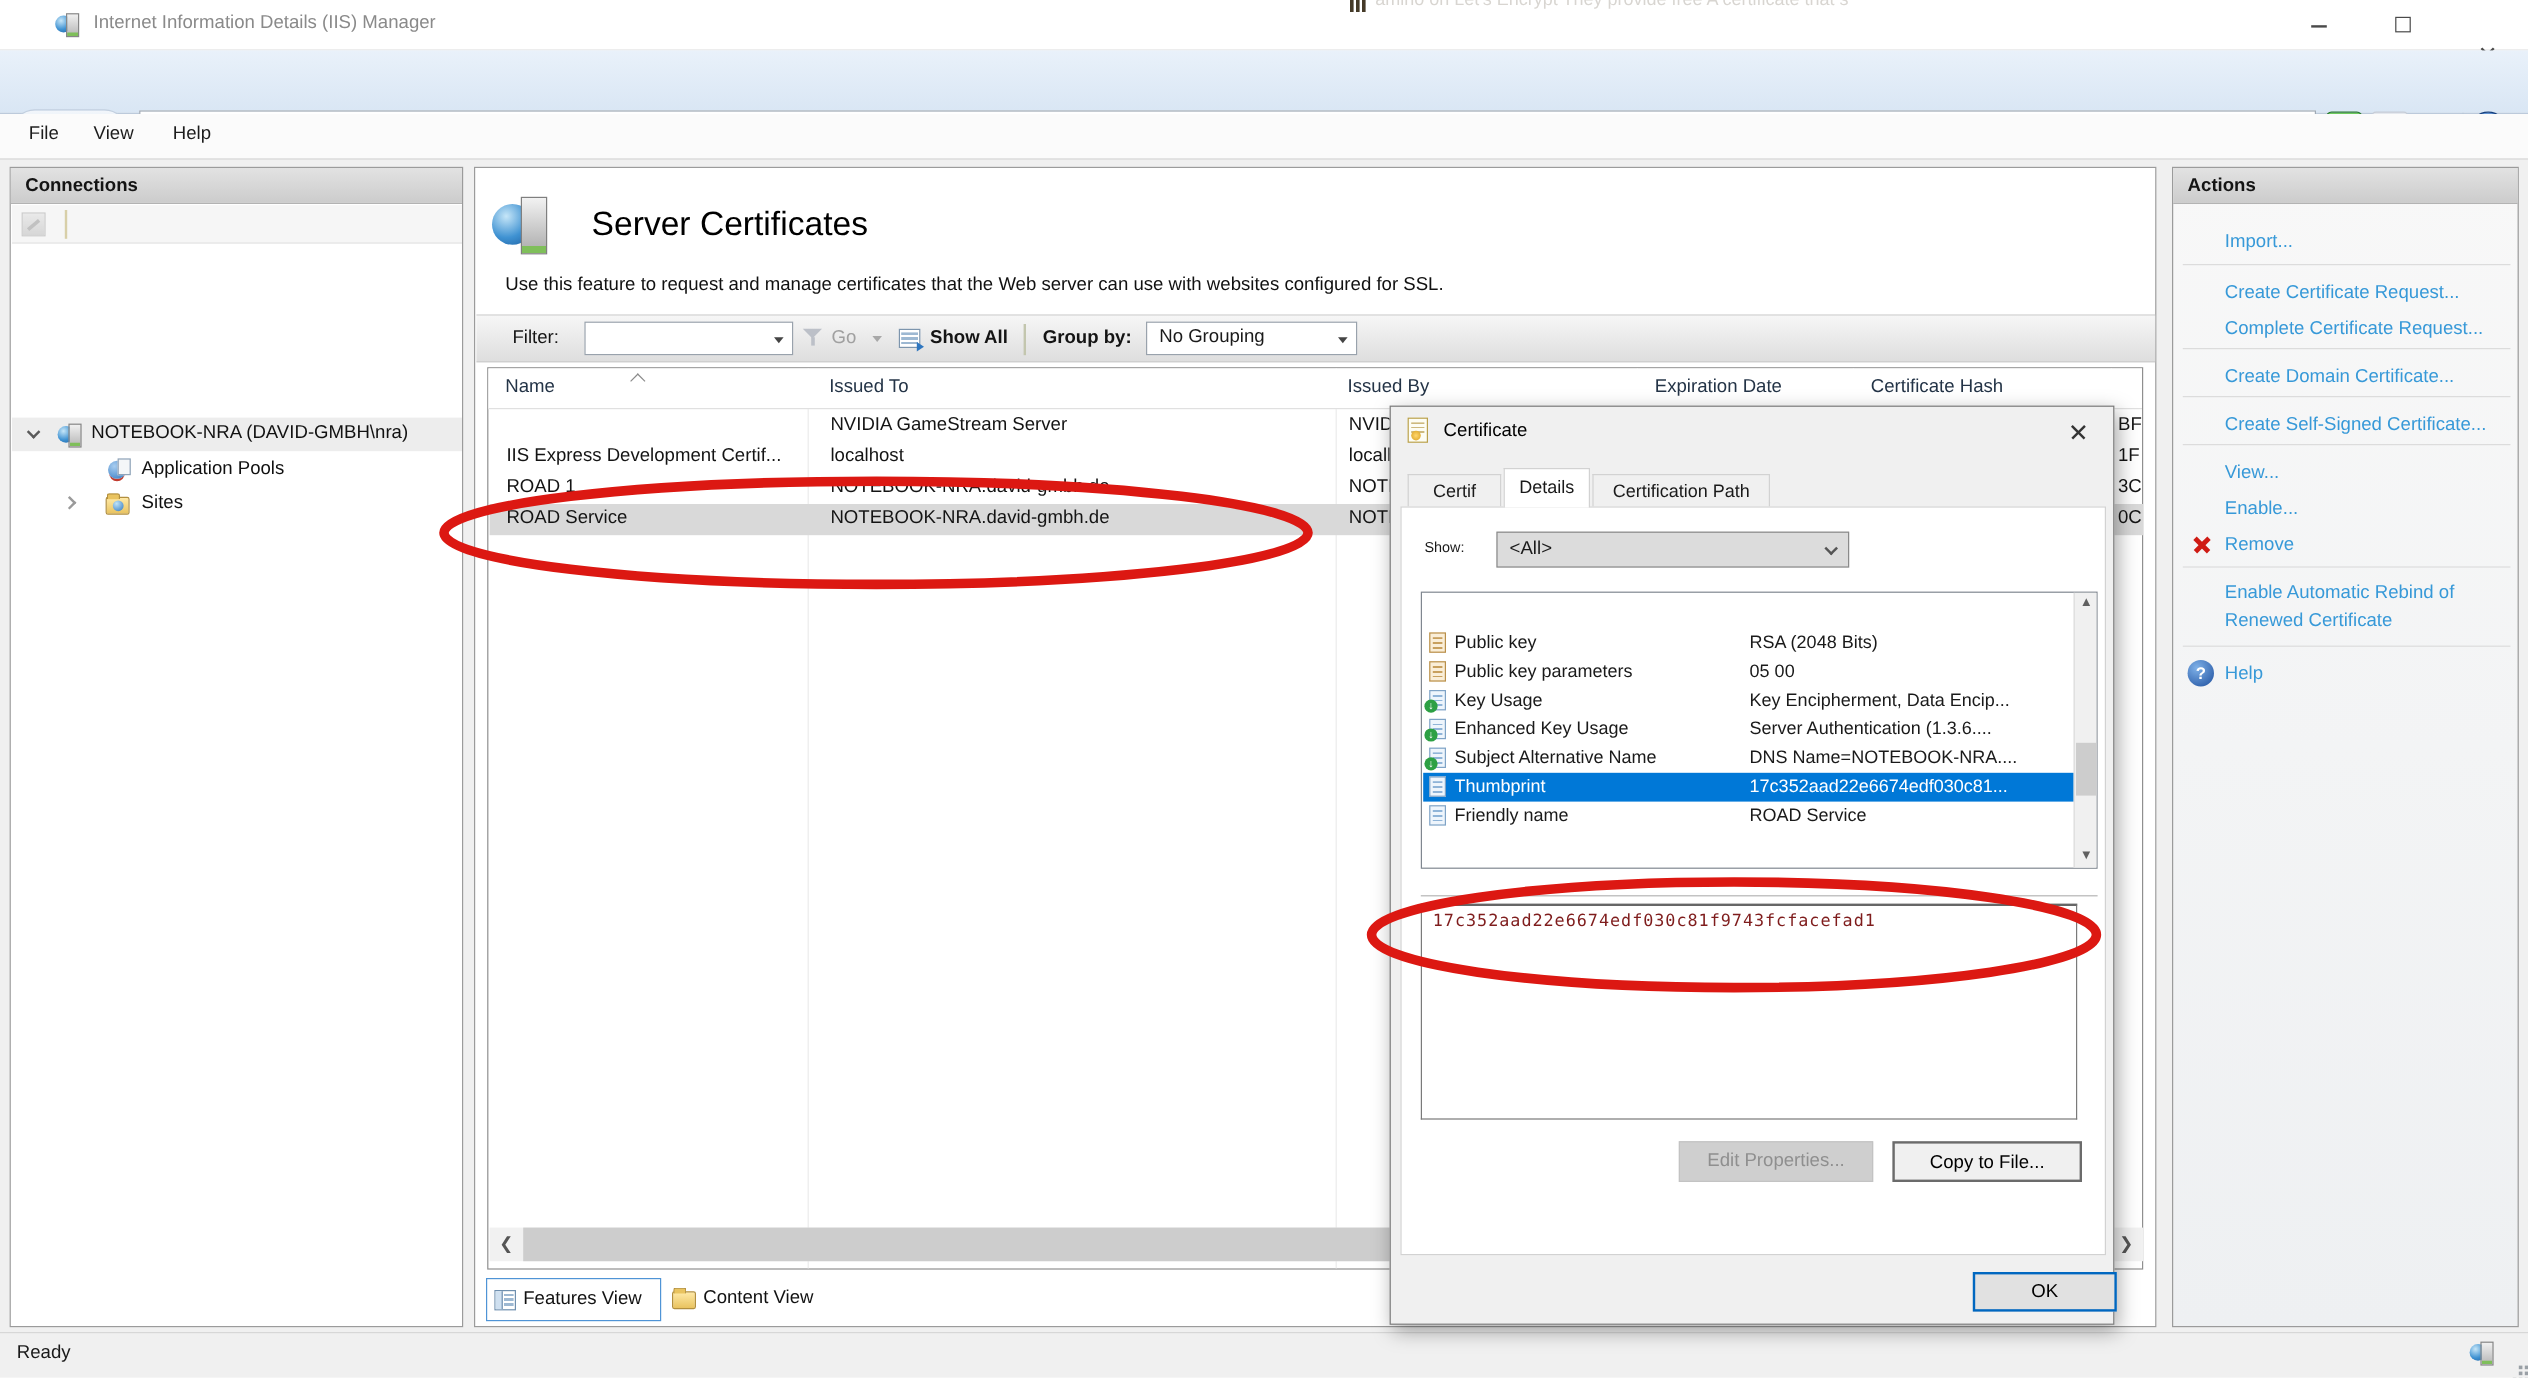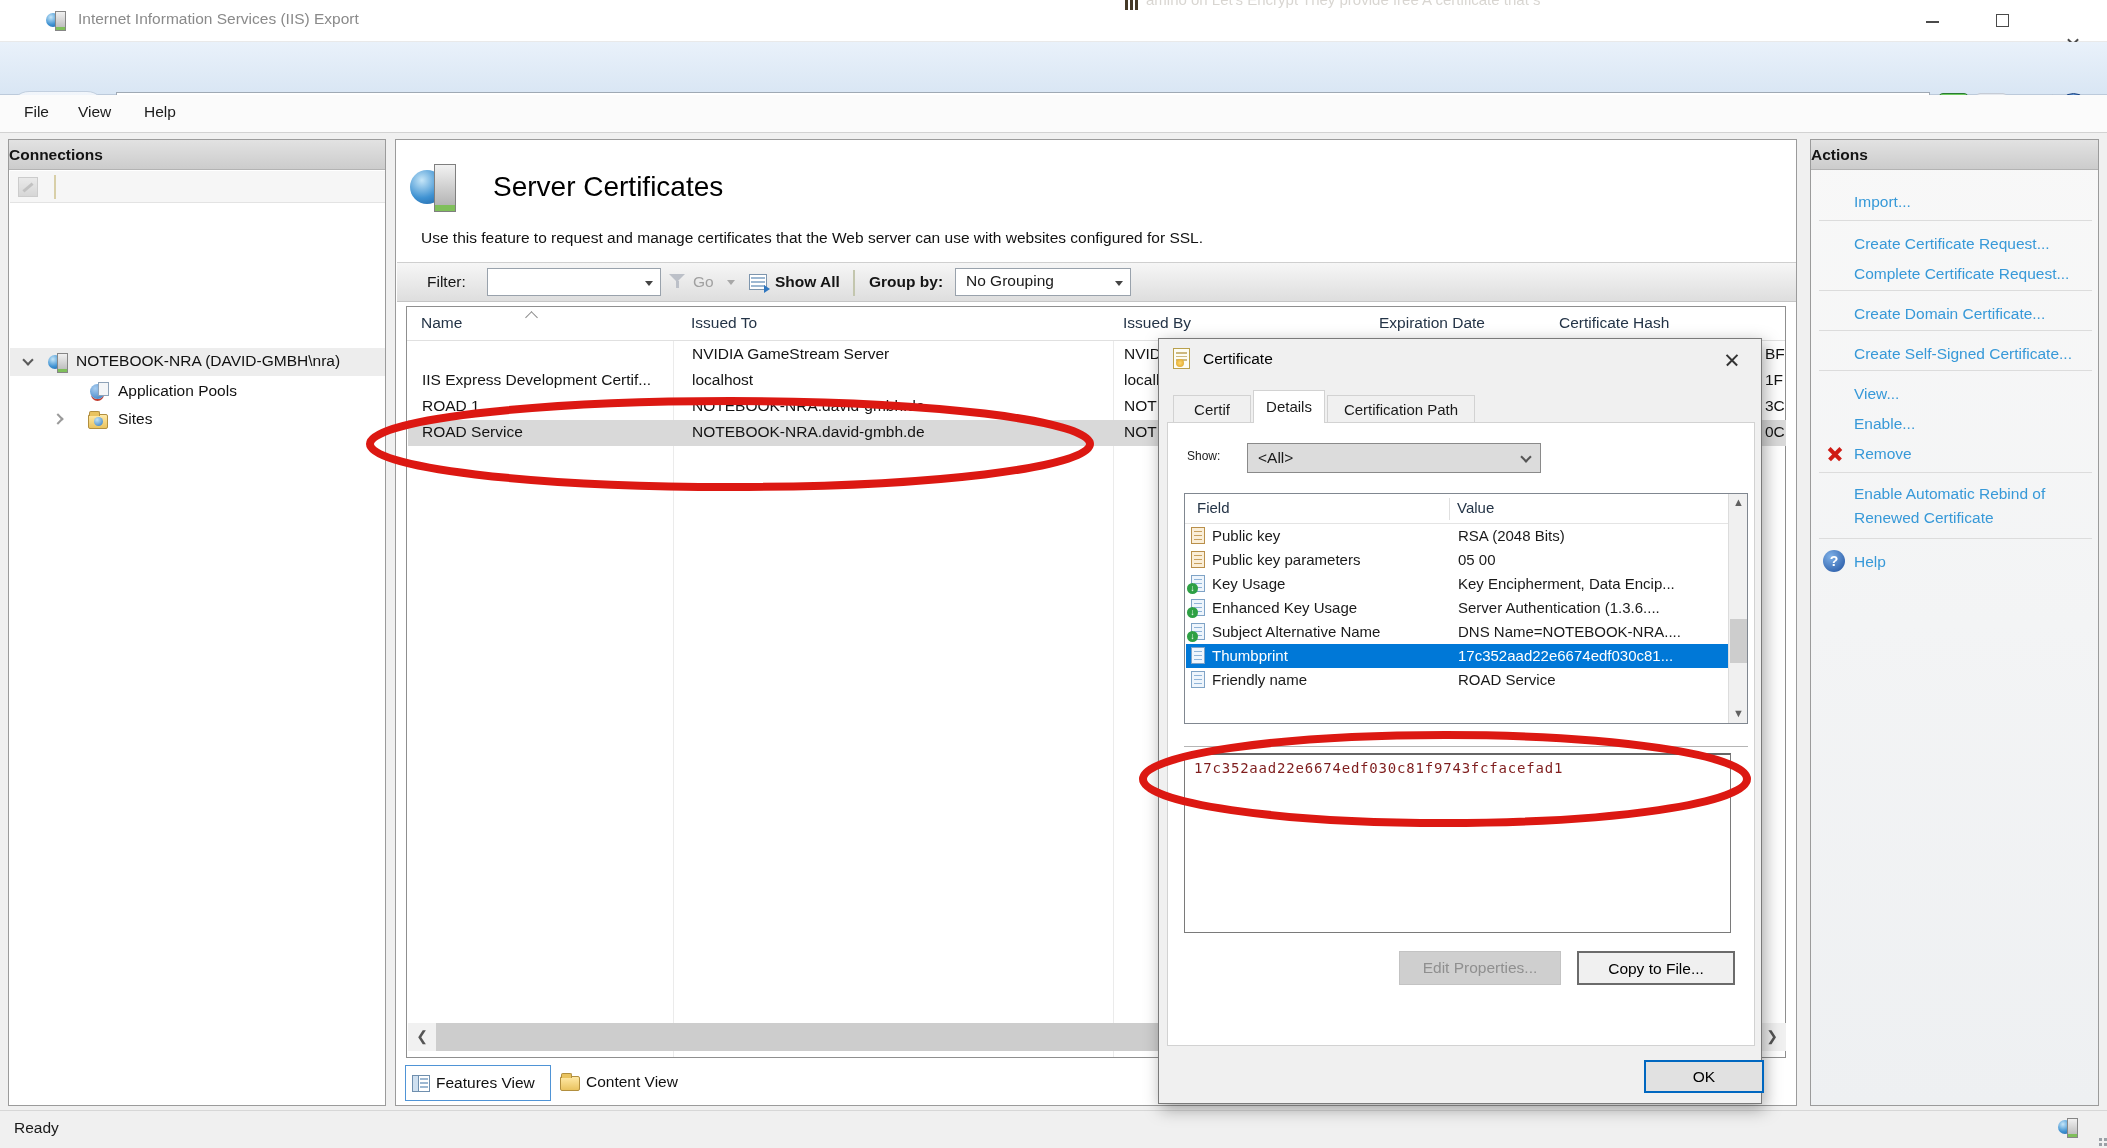--- a/index.html
+++ b/index.html
@@ -44,21 +44,21 @@
   .home-ic::before{content:"";position:absolute;left:5px;top:4px;width:0;height:0;border-left:10px solid transparent;border-right:10px solid transparent;border-bottom:9px solid #2b5fa3}
   .home-ic::after{content:"";position:absolute;left:9px;top:13px;width:13px;height:12px;background:#dce9f7;border:1.5px solid #2b5fa3}
   .help-ic{border-radius:50%;background:radial-gradient(circle at 35% 30%,#7fb1e8,#1d4f9e);color:#fff;font-weight:bold;font-size:17px;border:1px solid #16407f}
   .vsep-tool{position:absolute;top:52px;width:1px;height:28px;background:#b9c6d6}
 
   
   .menubar{position:absolute;left:0;top:95px;width:2107px;height:38px;background:#fbfbfb;border-bottom:1px solid #d2d2d2}
   .menuitem{position:absolute;top:8px;font-size:15.5px;color:#1c1c1c}
 
   
-  .panel-hdr{height:30px;background:linear-gradient(#e2e2e2,#cccccc);border-bottom:1px solid #b3b3b3;font-weight:bold;line-height:29px;color:#141414}
+  .panel-hdr{height:30px;background:linear-gradient(#e2e2e2,#cccccc);border-bottom:1px solid #b3b3b3;font-weight:bold;line-height:29px;padding-left:12px;color:#141414}
   .connections{position:absolute;left:8px;top:139px;width:378px;height:967px;background:#fff;border:1px solid #9b9b9b}
   .conn-toolbar{position:absolute;left:1px;top:31px;width:375px;height:32px;background:#f6f6f6;border-bottom:1px solid #e3e3e3}
   .conn-newicon{position:absolute;left:8px;top:6px;width:20px;height:20px;background:linear-gradient(#e7e7e7,#cfcfcf);border:1px solid #c2c2c2;opacity:.8}
   .conn-newicon::after{content:"";position:absolute;left:3px;top:8px;width:12px;height:3px;background:#b5b5b5;transform:rotate(-40deg)}
   .conn-vsep{position:absolute;left:44px;top:4px;width:2px;height:24px;background:#d8cfa8}
 
   .treerow{position:absolute;left:1px;width:375px;height:28px}
   .chev{display:inline-block;width:8px;height:8px;border-right:2px solid #5a5a5a;border-bottom:2px solid #5a5a5a}
   .chev.down{transform:rotate(45deg)}
   .chev.right{transform:rotate(-45deg);border-color:#9a9a9a}
@@ -172,21 +172,21 @@
   .anno{position:absolute;left:0;top:0;width:2107px;height:1148px;pointer-events:none;z-index:60}
   .dialog{z-index:40}
 </style>
 </head>
 <body>
 
 <div>
 
   <div class="titlebar">
     <span class="iis abs" style="left:46px;top:10px"></span>
-    <span class="title-text nowrap">Internet Information Services (IIS) Export</span>
+    <span class="title-text nowrap">Internet Information Details (IIS) Manager</span>
     <div class="winbtn" style="left:1906px">
         <span class="minbar"></span>
       </div>
     <div class="winbtn" style="left:1976px">
         <span class="maxbox"></span>
       </div>
     <div class="winbtn xmark" style="left:2047px"></div>
   </div>
   <div class="ghost-bars">
     <i style="left:0"></i>
@@ -381,25 +381,20 @@
 
     <div class="dpage"></div>
 
     <span class="show-label">Show:</span>
     <div class="show-combo">
       <span>&lt;All&gt;</span>
       <span class="chev down"></span>
     </div>
 
     <div class="dlist">
-      <div class="dl-hdr">
-        <span class="c1">Field</span>
-        <span class="dl-hsep"></span>
-        <span class="c2">Value</span>
-      </div>
       <div class="drow" style="top:30px">
         <span class="dicon doc-tan"></span>
         <span class="dfield">Public key</span>
         <span class="dval">RSA (2048 Bits)</span>
       </div>
       <div class="drow" style="top:54px">
         <span class="dicon doc-tan"></span>
         <span class="dfield">Public key parameters</span>
         <span class="dval">05 00</span>
       </div>

